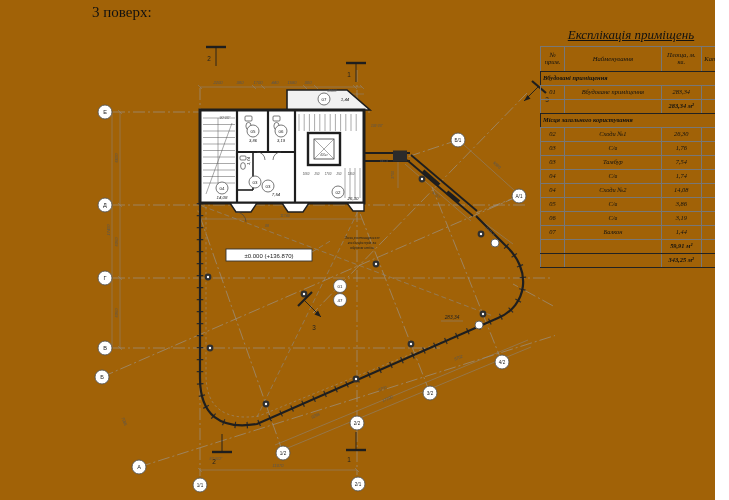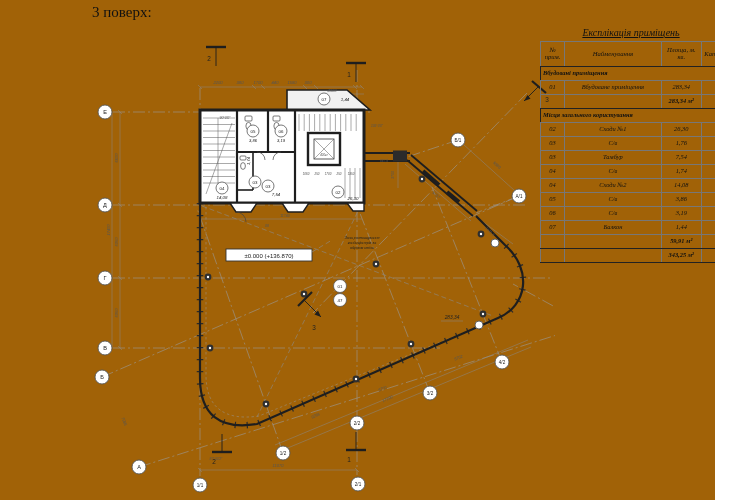--- a/index.html
+++ b/index.html
@@ -1,21 +1,21 @@
 <!DOCTYPE html>
 <html><head>
 <meta charset="utf-8">
 <style>
   html,body{margin:0;padding:0;background:#fff;}
   #stage{position:relative;width:715px;height:500px;background:#a16207;overflow:hidden;
          font-family:"Liberation Serif",serif;}
   #floor-title{position:absolute;left:92px;top:4px;font-size:15px;color:#111;}
   
   #panel{position:absolute;left:540px;top:27px;width:182px;}
-  #tbl-title{font-style:italic;text-align:center;font-size:10px;color:#111;
+  #tbl-title{font-style:italic;text-align:center;font-size:13px;color:#111;
              text-decoration:underline;margin-bottom:3px;}
   table.expl{border-collapse:collapse;width:100%;table-layout:fixed;
              font-family:"Liberation Serif",serif;font-style:italic;color:#111;}
   table.expl{border:1.4px solid #222;}
   table.expl th,table.expl td{border:1px solid #777;font-weight:normal;
              font-size:6.4px;line-height:1.05;padding:1px 2px;text-align:center;
              overflow:hidden;white-space:normal;}
   table.expl th{height:22px;font-size:6.6px;}
   table.expl td{height:11px;}
   col.c-num{width:24px;} col.c-name{width:96px;} col.c-area{width:40px;} col.c-cat{width:20px;}

